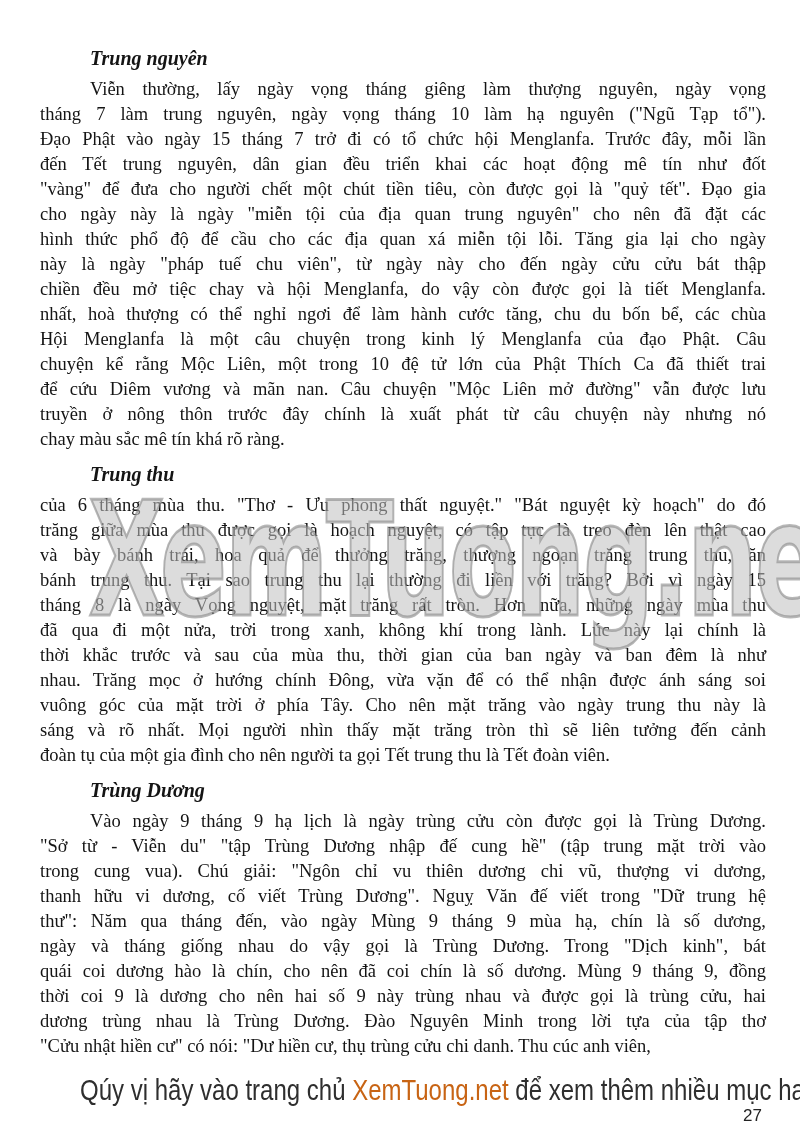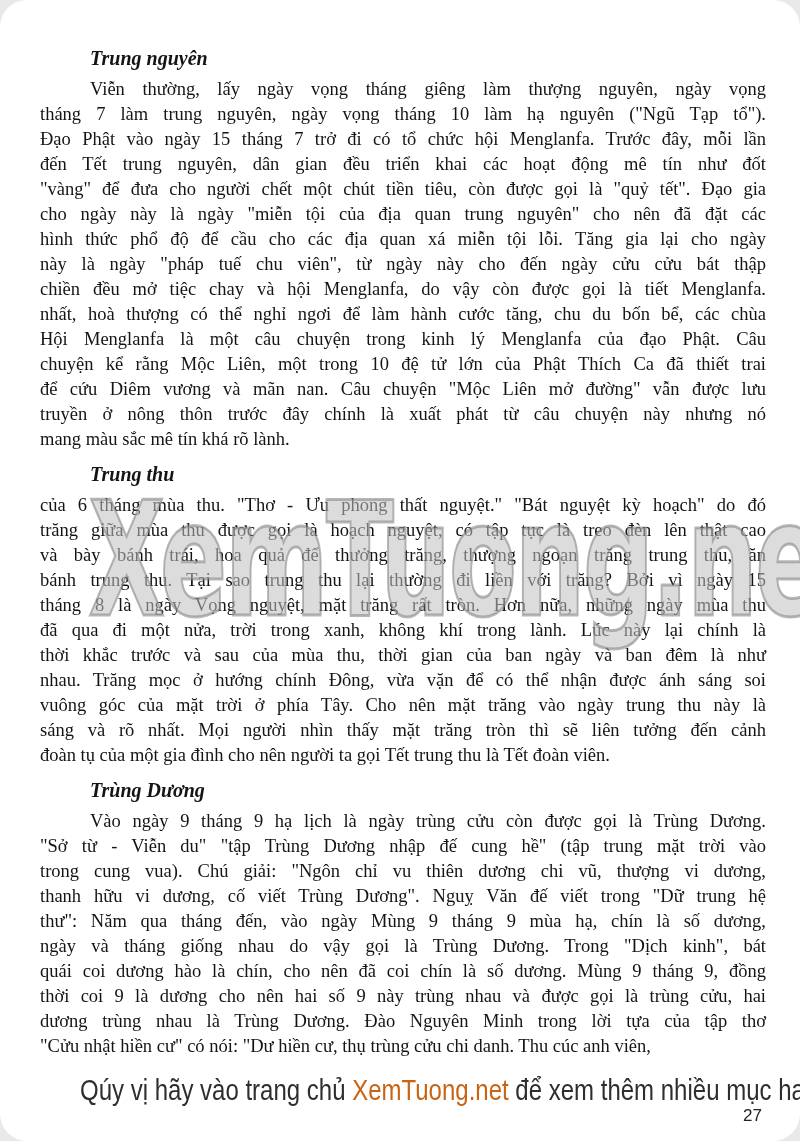--- a/index.html
+++ b/index.html
@@ -4,21 +4,20 @@
 <style>
   html,body{margin:0;padding:0;background:#e9e9e9;}
   .page{
     position:relative;
     width:800px;height:1141px;
     margin:0 auto;
     background:#ffffff;
     overflow:hidden;
     font-family:"Liberation Serif", serif;
     color:#141414;
-    border-radius:27px;
   }
   .content{
     position:absolute;
     left:40px;top:46px;
     width:726px;
   }
   .section-heading{
     font-size:20px;
     line-height:24px;
     font-weight:bold;
@@ -88,21 +87,21 @@
       <div class="ln">"vàng" để đưa cho người chết một chút tiền tiêu, còn được gọi là "quỷ tết". Đạo gia</div>
       <div class="ln">cho ngày này là ngày "miễn tội của địa quan trung nguyên" cho nên đã đặt các</div>
       <div class="ln">hình thức phổ độ để cầu cho các địa quan xá miễn tội lỗi. Tăng gia lại cho ngày</div>
       <div class="ln">này là ngày "pháp tuế chu viên", từ ngày này cho đến ngày cửu cửu bát thập</div>
       <div class="ln">chiền đều mở tiệc chay và hội Menglanfa, do vậy còn được gọi là tiết Menglanfa.</div>
       <div class="ln">nhất, hoà thượng có thể nghỉ ngơi để làm hành cước tăng, chu du bốn bể, các chùa</div>
       <div class="ln">Hội Menglanfa là một câu chuyện trong kinh lý Menglanfa của đạo Phật. Câu</div>
       <div class="ln">chuyện kể rằng Mộc Liên, một trong 10 đệ tử lớn của Phật Thích Ca đã thiết trai</div>
       <div class="ln">để cứu Diêm vương và mãn nan. Câu chuyện "Mộc Liên mở đường" vẫn được lưu</div>
       <div class="ln">truyền ở nông thôn trước đây chính là xuất phát từ câu chuyện này nhưng nó</div>
-      <div class="ln last">mang màu sắc mê tín khá rõ lành.</div>
+      <div class="ln last">chay màu sắc mê tín khá rõ ràng.</div>
       <div class="section-heading">Trung thu</div>
       <div class="ln">của 6 tháng mùa thu. "Thơ - Ưu phong thất nguyệt." "Bát nguyệt kỳ hoạch" do đó</div>
       <div class="ln">trăng giữa mùa thu được gọi là hoạch nguyệt, có tập tục là treo đèn lên thật cao</div>
       <div class="ln">và bày bánh trái, hoa quả để thưởng trăng, thượng ngoạn trăng trung thu, ăn</div>
       <div class="ln">bánh trung thu. Tại sao trung thu lại thường đi liền với trăng? Bởi vì ngày 15</div>
       <div class="ln">tháng 8 là ngày Vọng nguyệt, mặt trăng rất tròn. Hơn nữa, những ngày mùa thu</div>
       <div class="ln">đã qua đi một nửa, trời trong xanh, không khí trong lành. Lúc này lại chính là</div>
       <div class="ln">thời khắc trước và sau của mùa thu, thời gian của ban ngày và ban đêm là như</div>
       <div class="ln">nhau. Trăng mọc ở hướng chính Đông, vừa vặn để có thể nhận được ánh sáng soi</div>
       <div class="ln">vuông góc của mặt trời ở phía Tây. Cho nên mặt trăng vào ngày trung thu này là</div>

